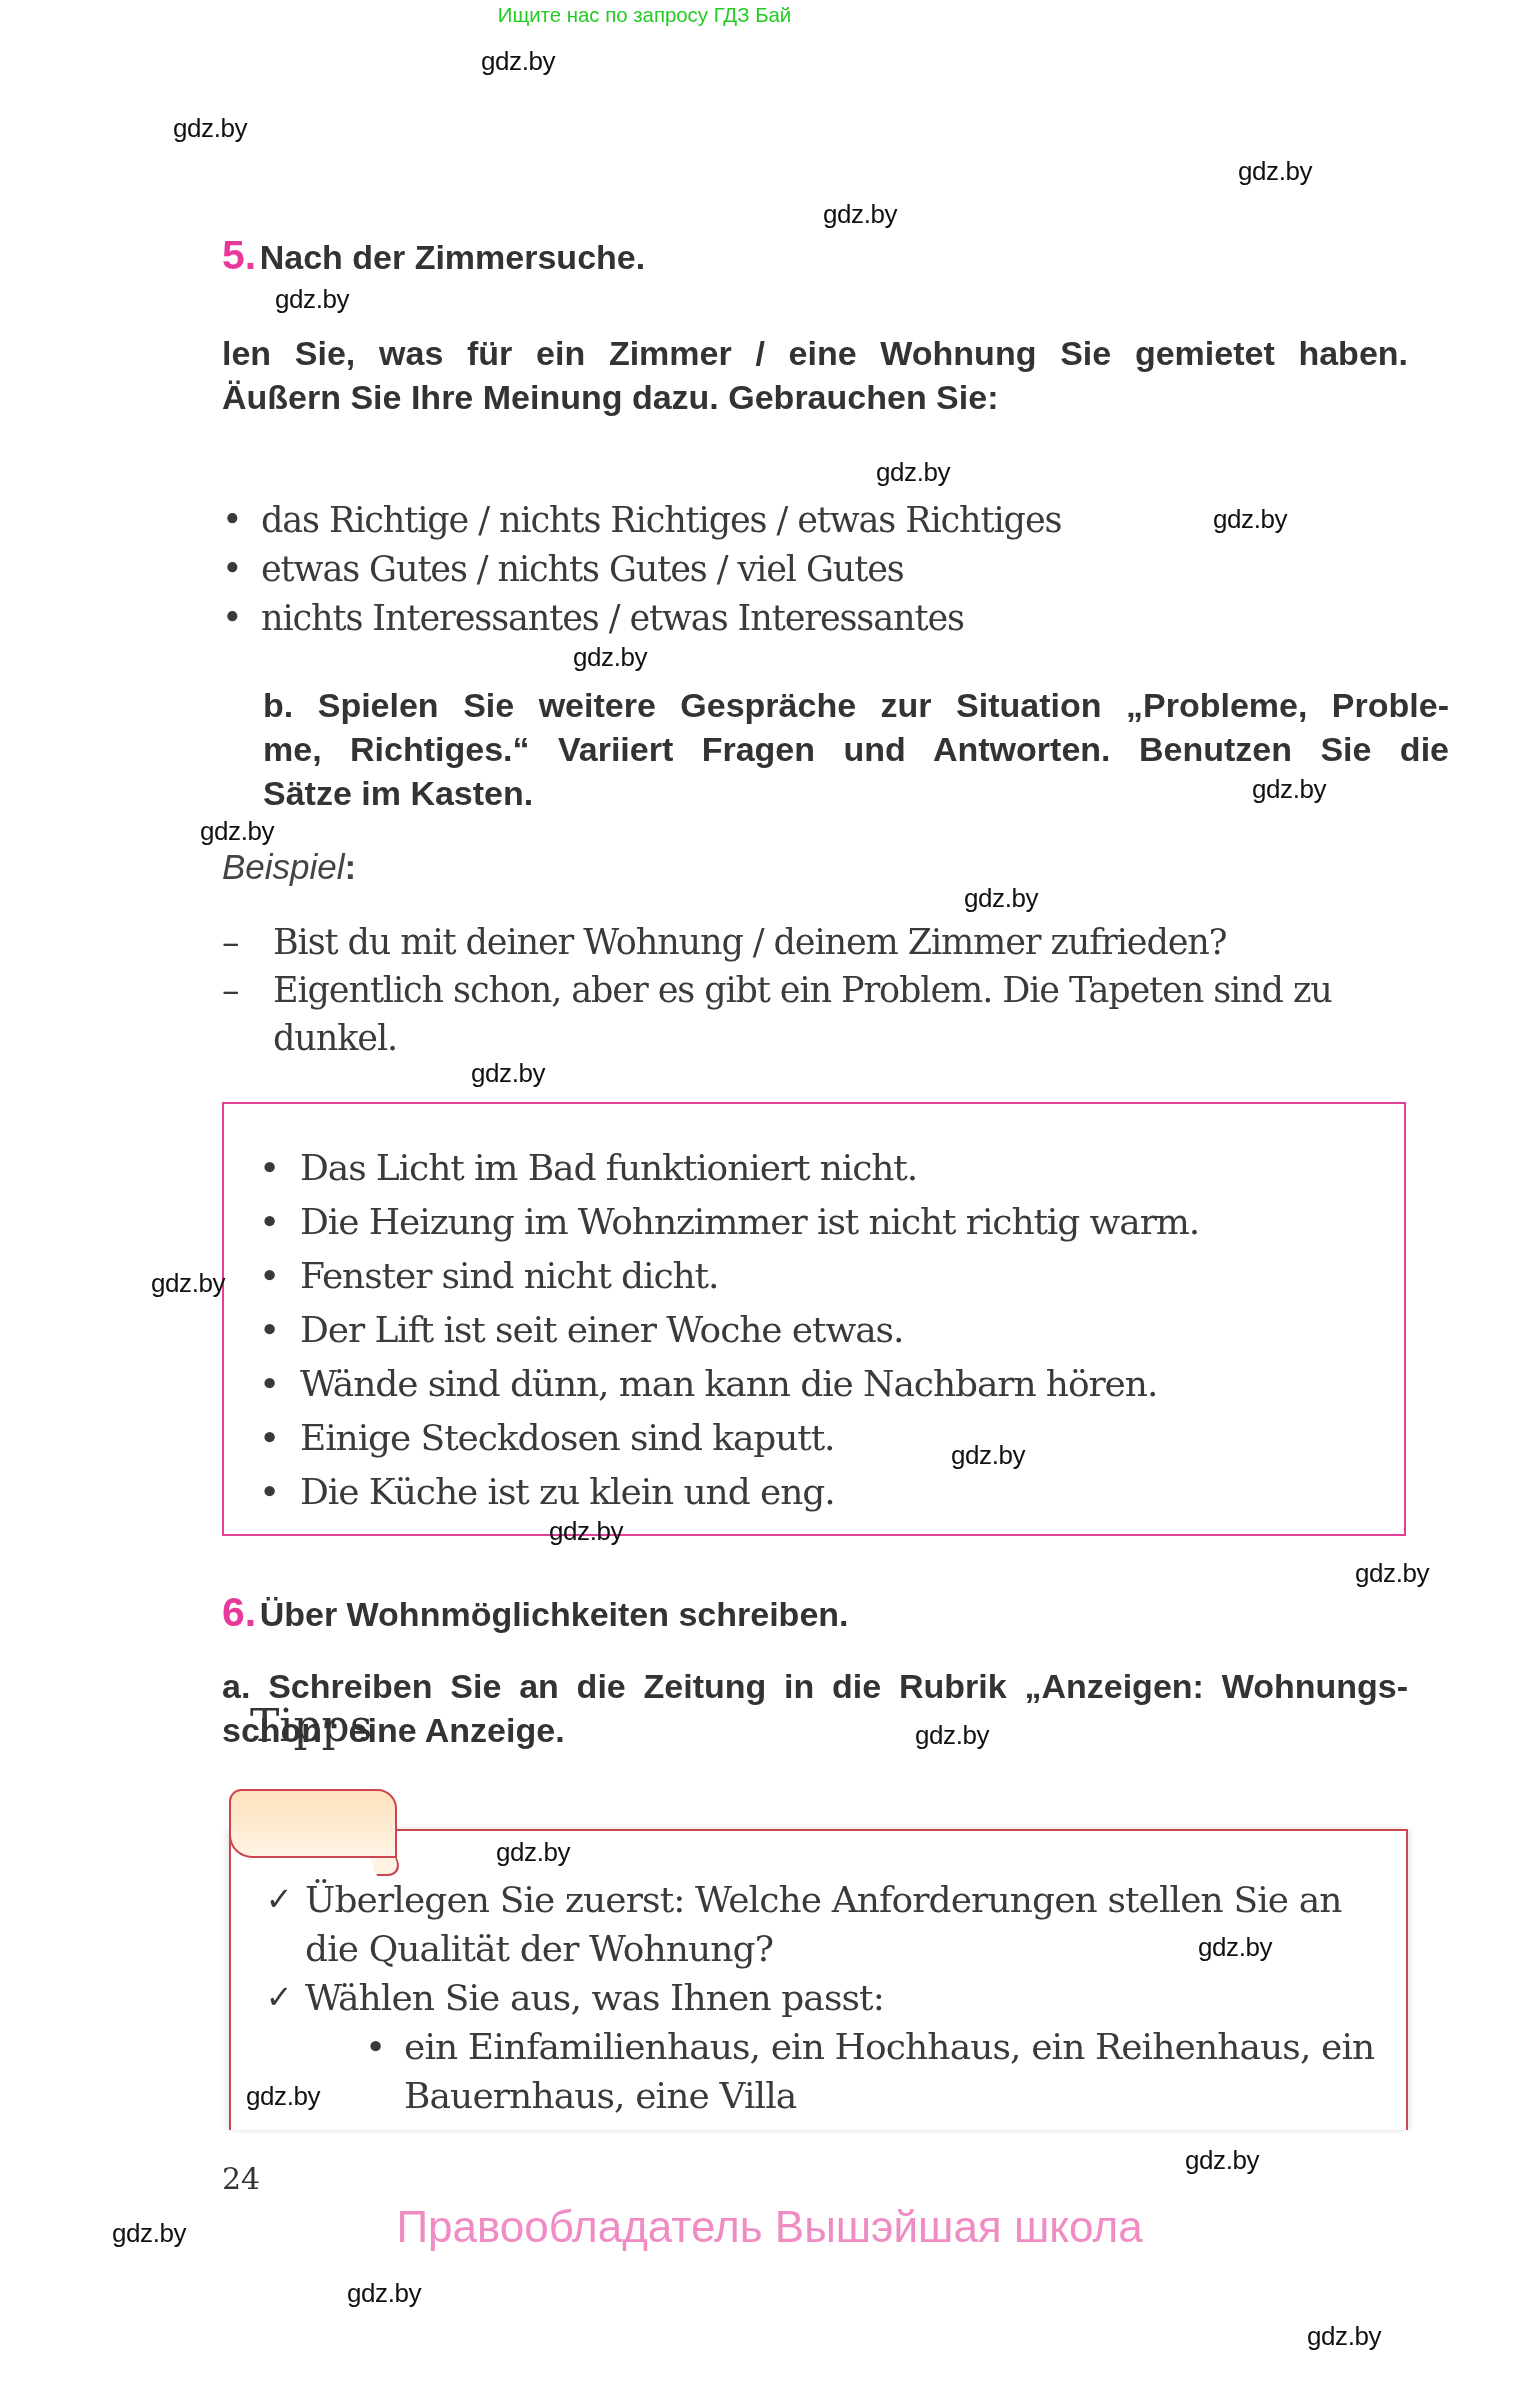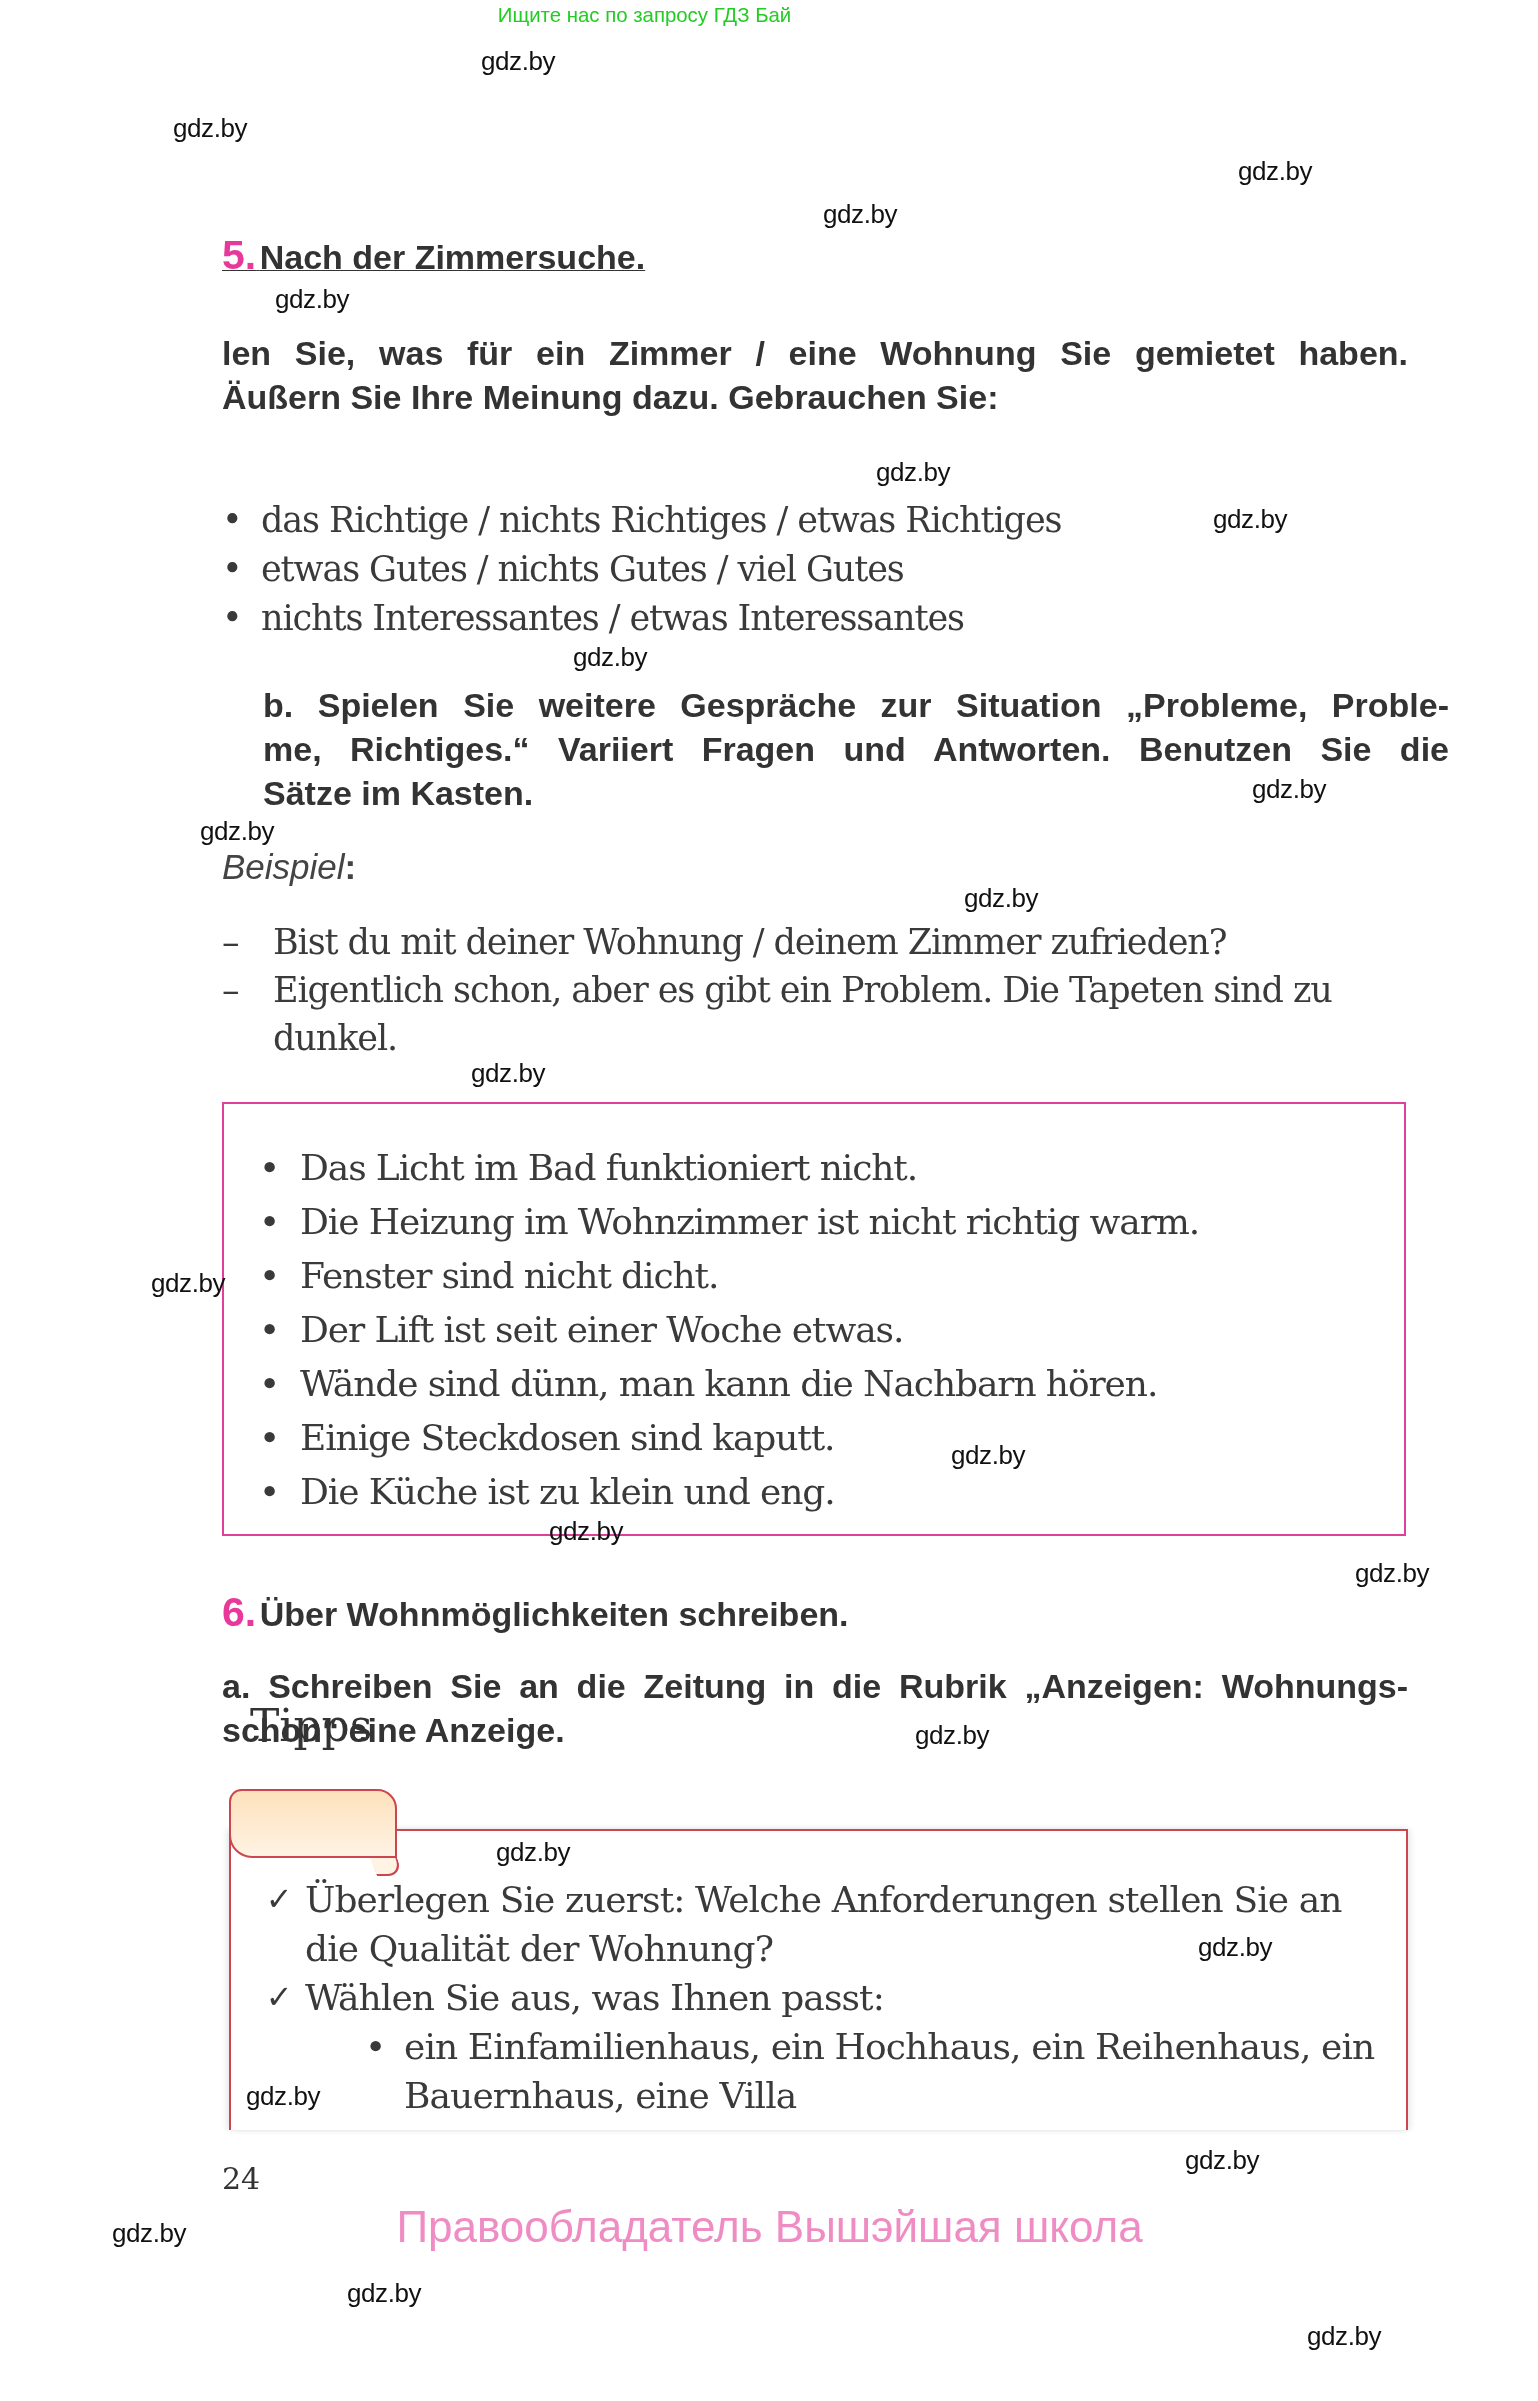--- a/index.html
+++ b/index.html
@@ -34,21 +34,21 @@
   .page-num { position: absolute; left: 222px; top: 2161px; font-family: "DejaVu Serif", serif; font-size: 30px; color: #333; }
   .rights { position: absolute; left: 0; top: 2202px; width: 1539px; text-align: center; font-family: "Liberation Sans", sans-serif; font-size: 44px; color: #f08cc4; }
   .beispiel { position: absolute; left: 222px; top: 847px; font-family: "Liberation Sans", sans-serif; font-style: italic; font-size: 35px; color: #444; }
   .beispiel .colon { font-style: normal; font-weight: bold; }
 </style>
 </head>
 <body>
 
 <div class="top-banner">Ищите нас по запросу ГДЗ Бай</div>
 
-<div class="abs" style="left:222px; top:232px;text-decoration:underline;">
+<div class="abs" style="left:222px; top:232px;">
   <span class="ex-num">5.</span>
   <span class="ex-title">Nach der Zimmersuche.</span>
 </div>
 
 <div class="task" style="top:324px;">
   <div style="text-align-last:justify; margin-top:7px;">len Sie, was für ein Zimmer / eine Wohnung Sie gemietet haben.</div>
   <div>Äußern Sie Ihre Meinung dazu. Gebrauchen Sie:</div>
 </div>
 
 <ul class="blist" style="top:496px;">

